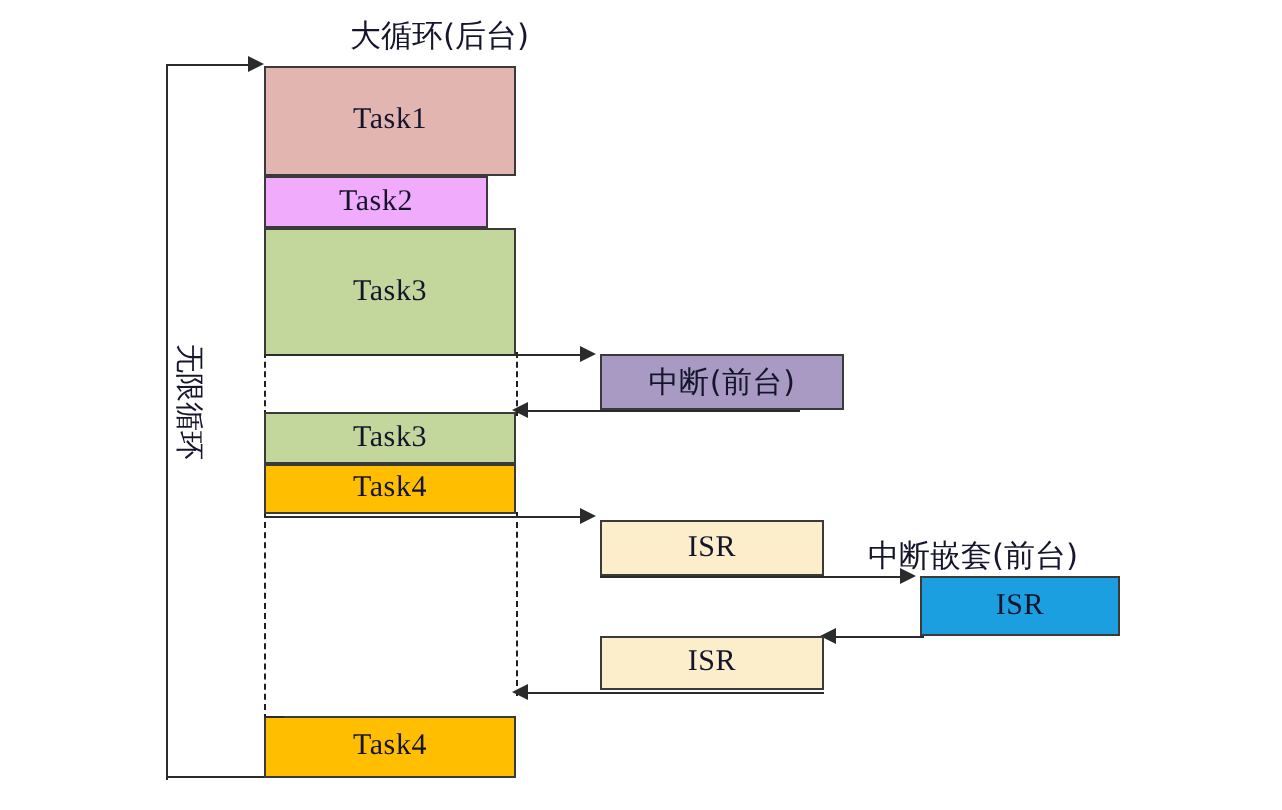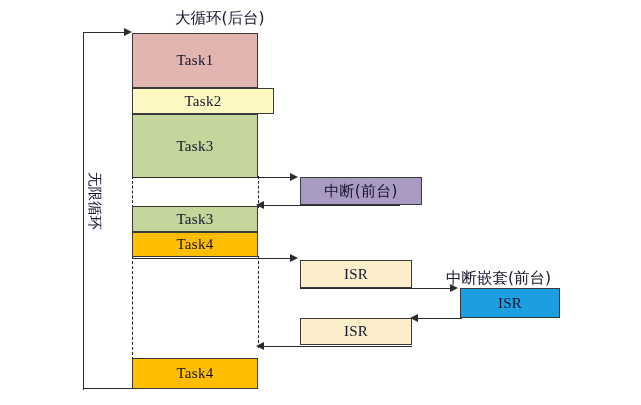--- a/index.html
+++ b/index.html
@@ -47,21 +47,21 @@
 
   <div class="vlbl" style="left:104px;top:172px;">无限循环</div>
 
   <div class="dash-v" style="left:132px;top:176px;height:32px;"></div>
   <div class="dash-v" style="left:258px;top:176px;height:32px;"></div>
   <div class="dash-v" style="left:132px;top:256px;height:104px;"></div>
   <div class="dash-v" style="left:258px;top:256px;height:92px;"></div>
 
   <div class="blk" style="left:132px;top:33px;width:126px;height:55px;background:#e3b5b0;">Task1</div>
 
-  <div class="blk" style="left:132px;top:88px;width:142px;height:26px;background:#fef9c3;">Task2</div>
+  <div class="blk" style="left:132px;top:88px;width:112px;height:26px;background:#f0abfc;">Task2</div>
 
   <div class="blk" style="left:132px;top:114px;width:126px;height:64px;background:#c3d69b;">Task3</div>
 
   <div class="blk" style="left:132px;top:206px;width:126px;height:26px;background:#c3d69b;">Task3</div>
 
   <div class="blk" style="left:132px;top:232px;width:126px;height:25px;background:#ffbe00;">Task4</div>
 
   <div class="blk" style="left:132px;top:358px;width:126px;height:31px;background:#ffbe00;">Task4</div>
 
   <div class="ln hl" style="left:132px;top:177px;width:160px;"></div>
@@ -70,21 +70,21 @@
   <div class="blk blk-cn" style="left:300px;top:177px;width:122px;height:28px;background:#a99ac4;">中断(前台)</div>
 
   <div class="ln hl" style="left:262px;top:205px;width:138px;"></div>
   <div class="arw arw-l" style="left:256px;top:201px;"></div>
 
   <div class="ln hl" style="left:132px;top:258px;width:160px;"></div>
   <div class="arw arw-r" style="left:290px;top:254px;"></div>
 
   <div class="blk" style="left:300px;top:260px;width:112px;height:28px;background:#fceecb;">ISR</div>
 
-  <div class="lbl" style="left:446px;top:268px;">中断嵌套(前台)</div>
+  <div class="lbl" style="left:434px;top:268px;">中断嵌套(前台)</div>
 
   <div class="ln hl" style="left:300px;top:288px;width:152px;"></div>
   <div class="arw arw-r" style="left:450px;top:284px;"></div>
 
   <div class="blk" style="left:460px;top:288px;width:100px;height:30px;background:#1c9fe0;">ISR</div>
 
   <div class="ln hl" style="left:416px;top:318px;width:46px;"></div>
   <div class="arw arw-l" style="left:410px;top:314px;"></div>
 
   <div class="blk" style="left:300px;top:318px;width:112px;height:27px;background:#fceecb;">ISR</div>

